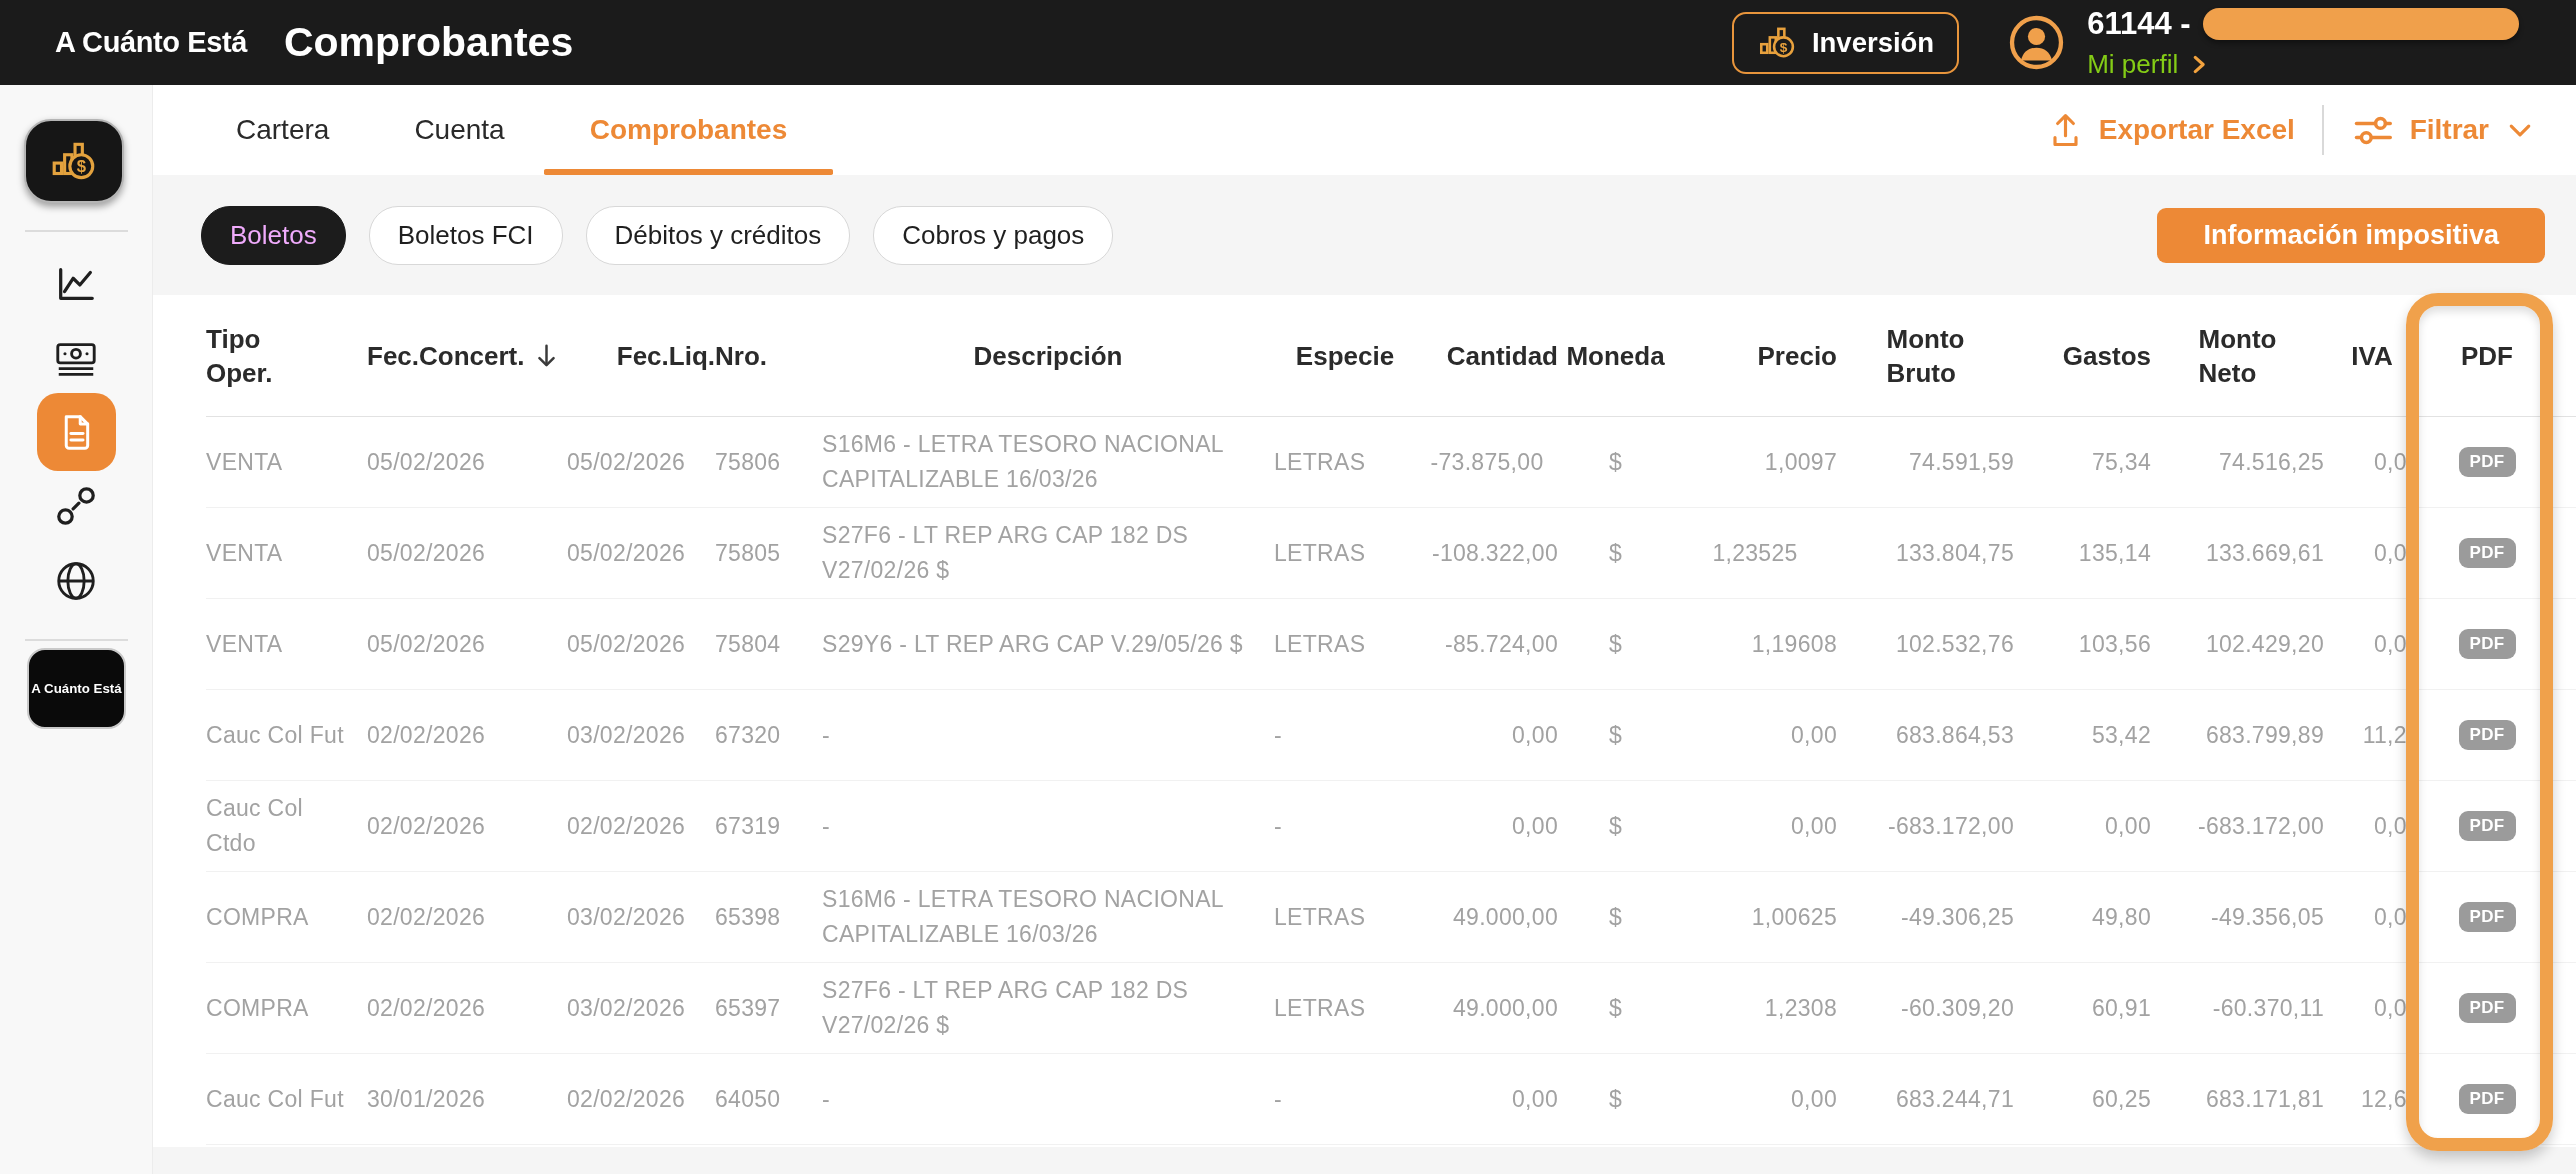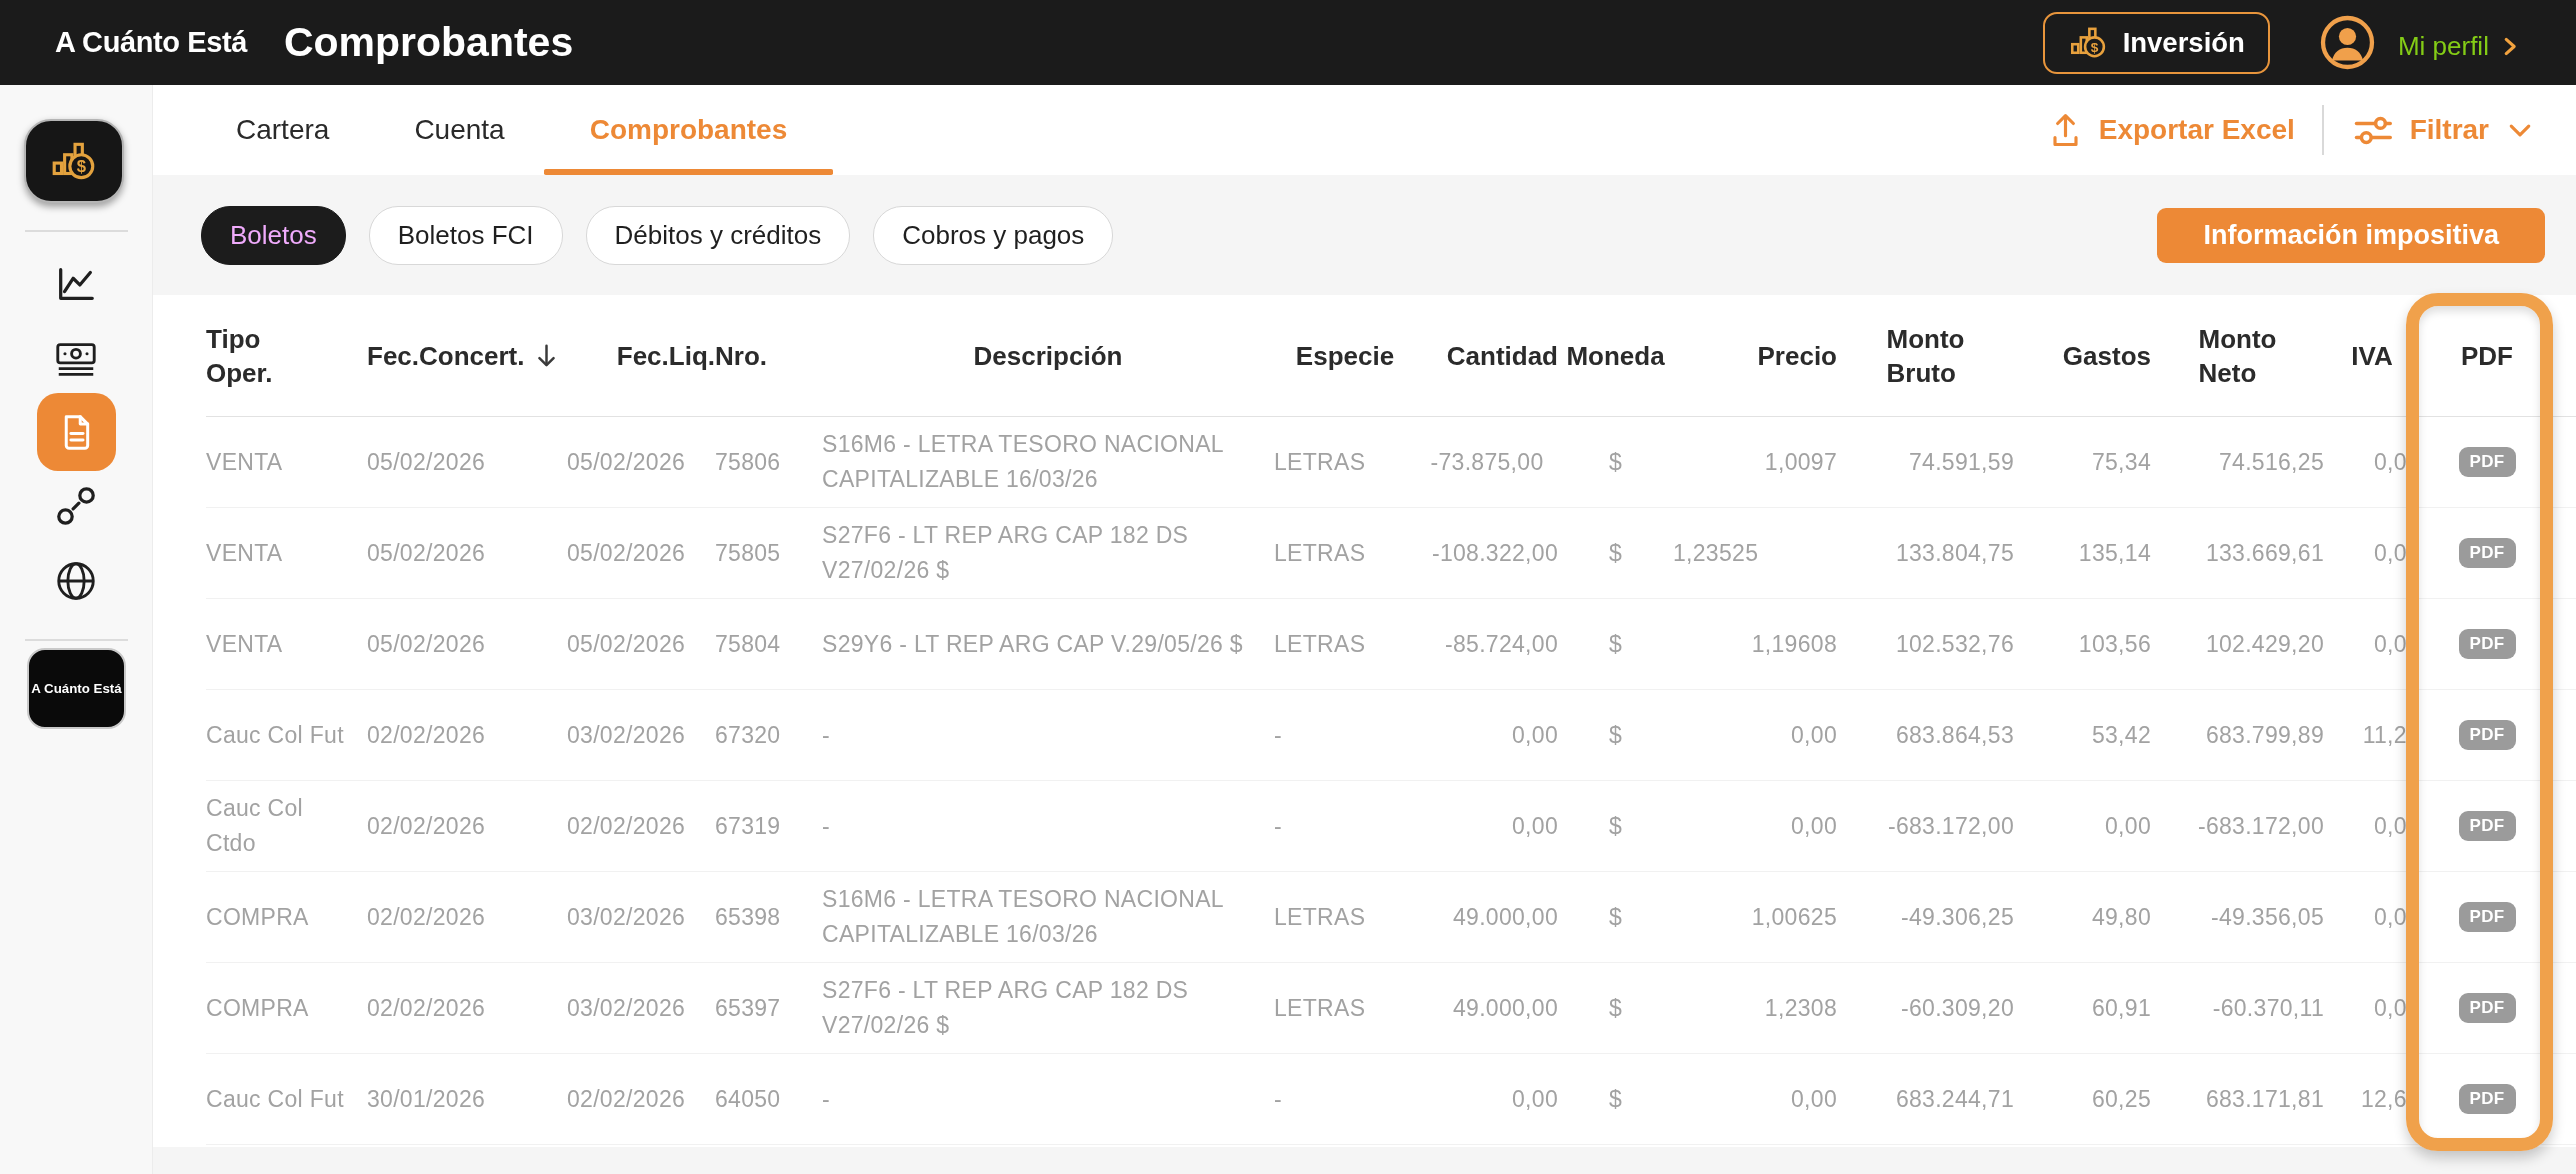--- a/index.html
+++ b/index.html
@@ -113,20 +113,24 @@
 
       <div class="avatar">
         <svg width="55" height="55" viewBox="0 0 64 64" fill="none">
           <circle cx="32" cy="32" r="28.5" stroke="#F0A04B" stroke-width="5"></circle>
           <circle cx="32" cy="25" r="10" fill="#F0A04B"></circle>
           <path d="M14 53 C16 43 23 38 32 38 C41 38 48 43 50 53 Z" fill="#F0A04B"></path>
         </svg>
       </div>
 
       <div class="account">
+        <div class="account-line1">
+          <span class="account-num">61144 -</span>
+          <span class="redaction-bar"></span>
+        </div>
         <div class="mi-perfil">
           <span>Mi perfil</span>
           <span style="display:flex;">
             <svg width="19.5" height="23" viewBox="0 0 22 26" fill="none" stroke="#F2A23E" stroke-width="3.5" stroke-linecap="round" stroke-linejoin="round">
               <path d="M7 5 L16 13 L7 21"></path>
             </svg>
           </span>
         </div>
       </div>
     </div>
@@ -406,21 +410,21 @@
             </div>
             <div class="cell c-especie" style="width: 142px; justify-content: flex-start;">
               <span>LETRAS</span>
             </div>
             <div class="cell c-cantidad" style="width: 142px; justify-content: flex-end;">
               <span>-108.322,00</span>
             </div>
             <div class="cell c-moneda" style="width: 115px; justify-content: center;">
               <span>$</span>
             </div>
-            <div class="cell c-precio" style="width: 164px; justify-content: flex-start;">
+            <div class="cell c-precio" style="width: 164px; justify-content: center;">
               <span>1,23525</span>
             </div>
             <div class="cell c-bruto" style="width: 177px; justify-content: flex-end;">
               <span>133.804,75</span>
             </div>
             <div class="cell c-gastos" style="width: 137px; justify-content: flex-end;">
               <span>135,14</span>
             </div>
             <div class="cell c-neto" style="width: 173px; justify-content: flex-end;">
               <span>133.669,61</span>

